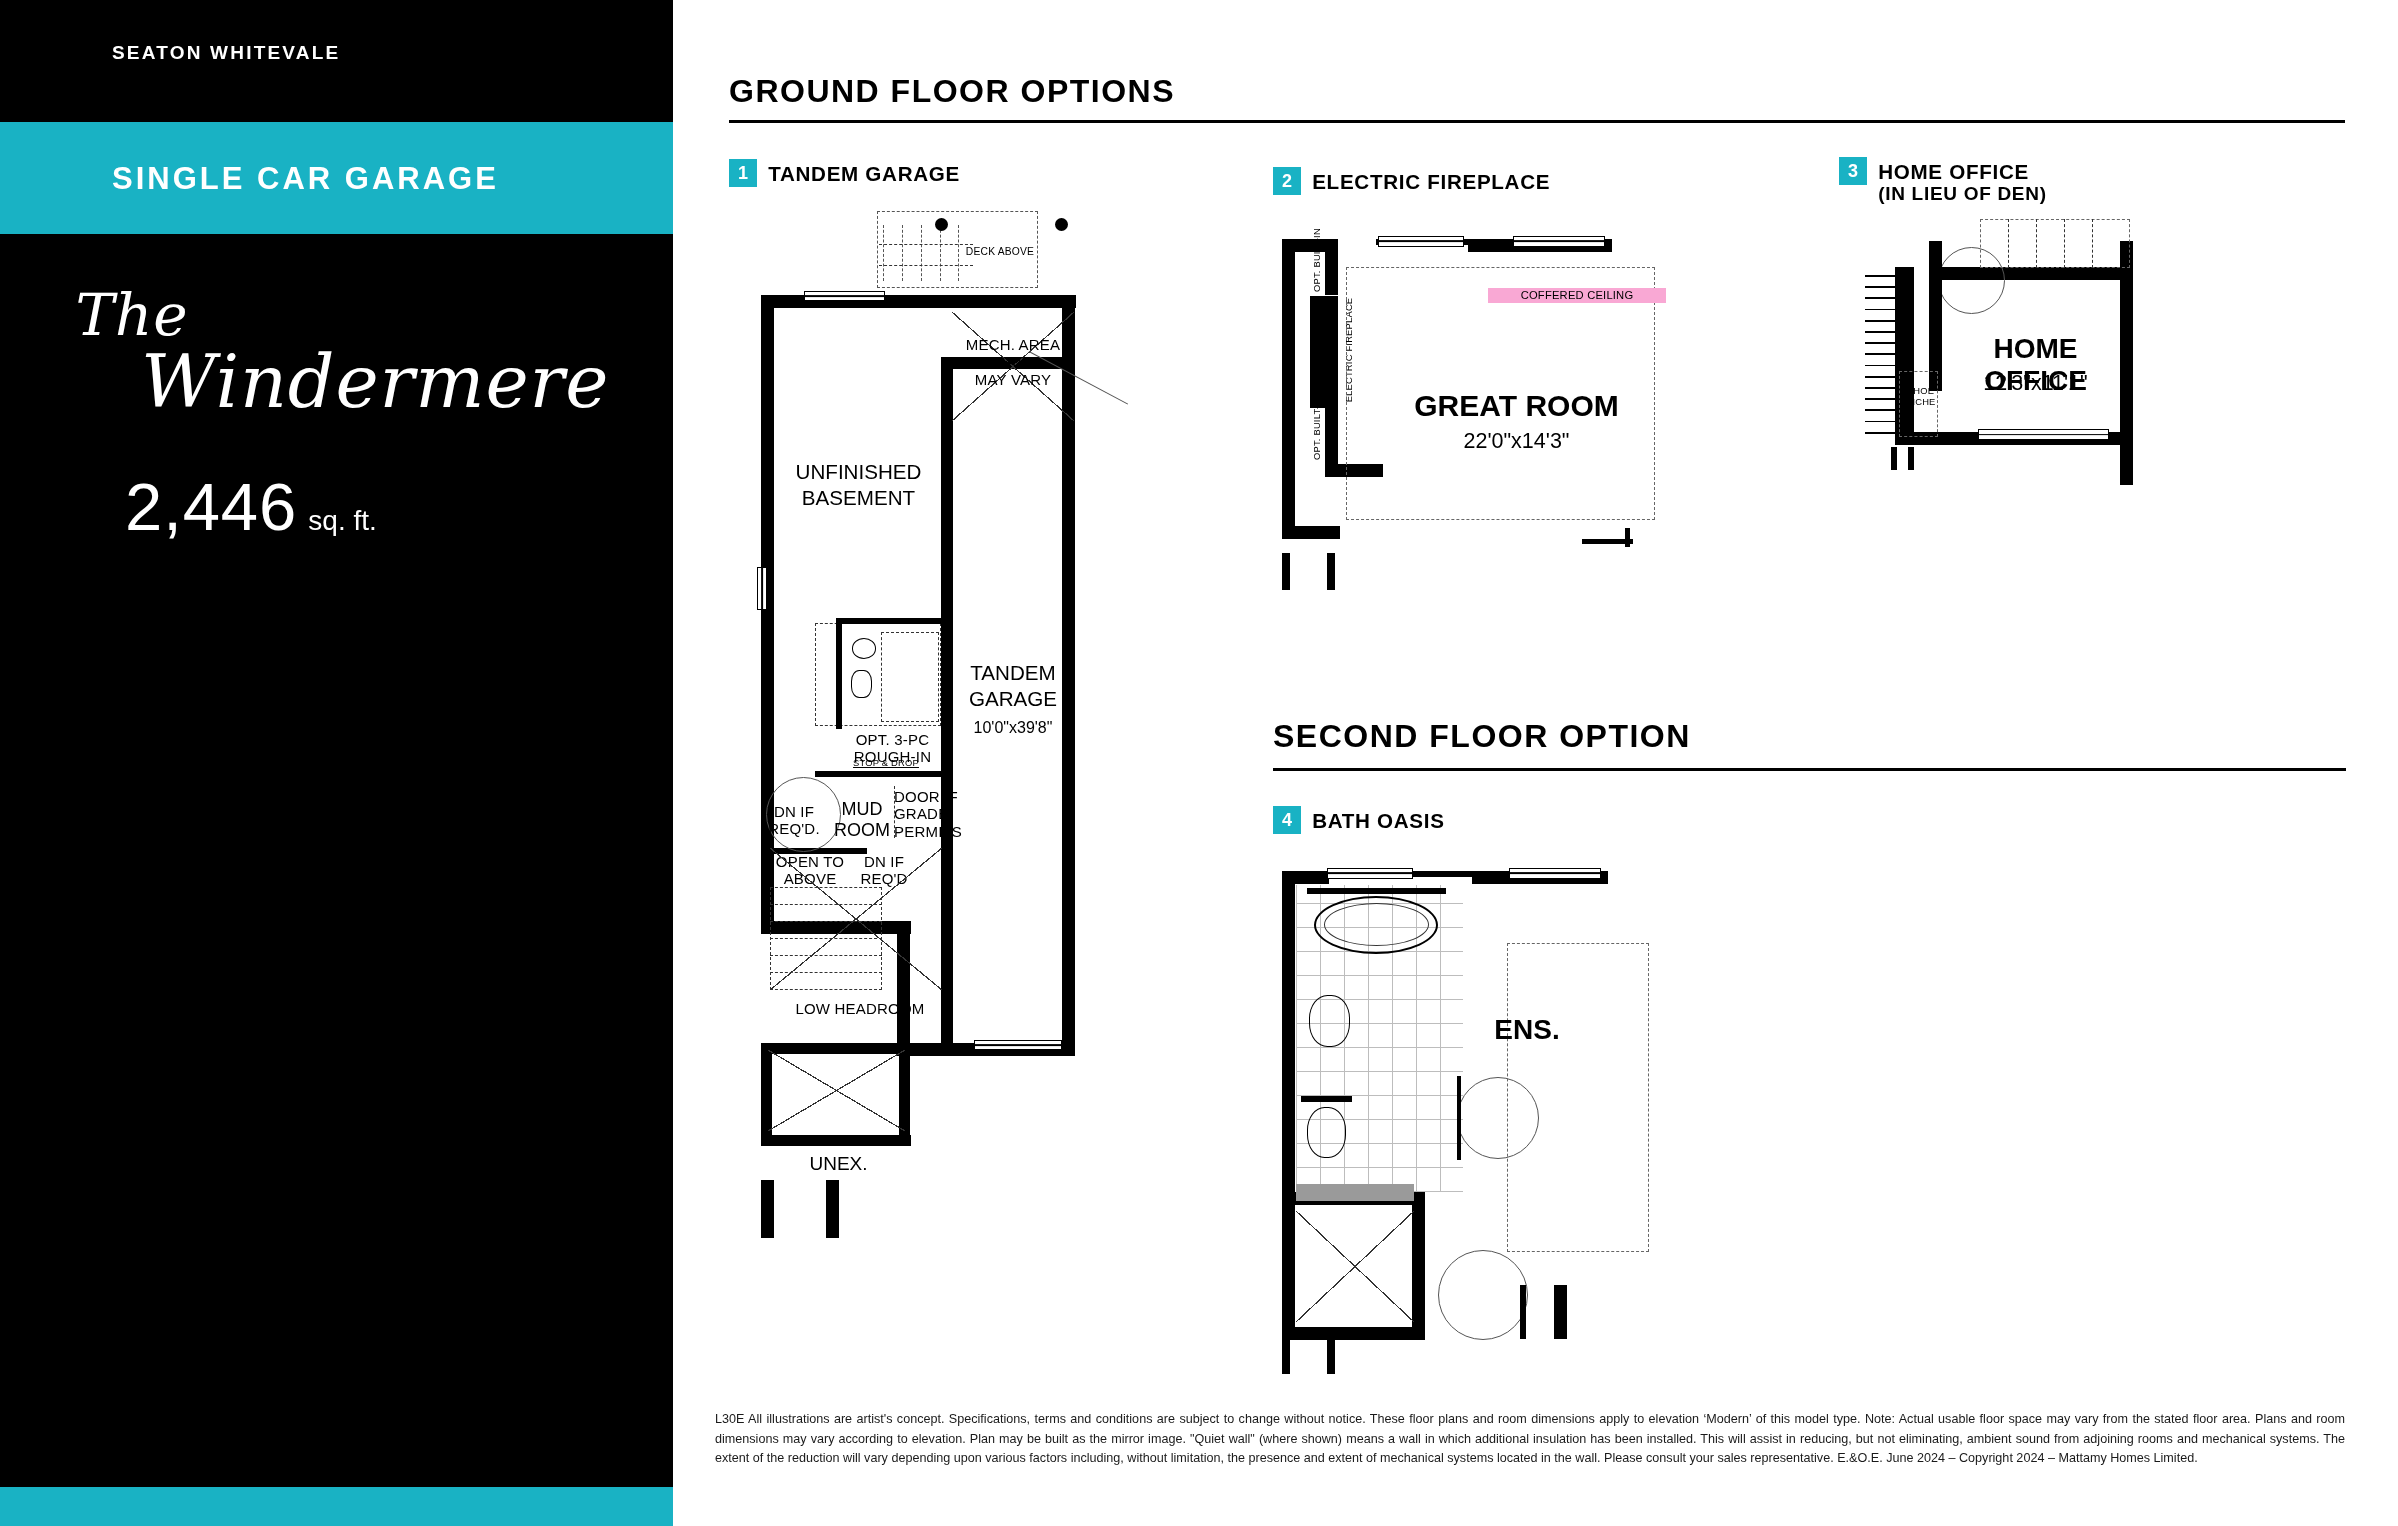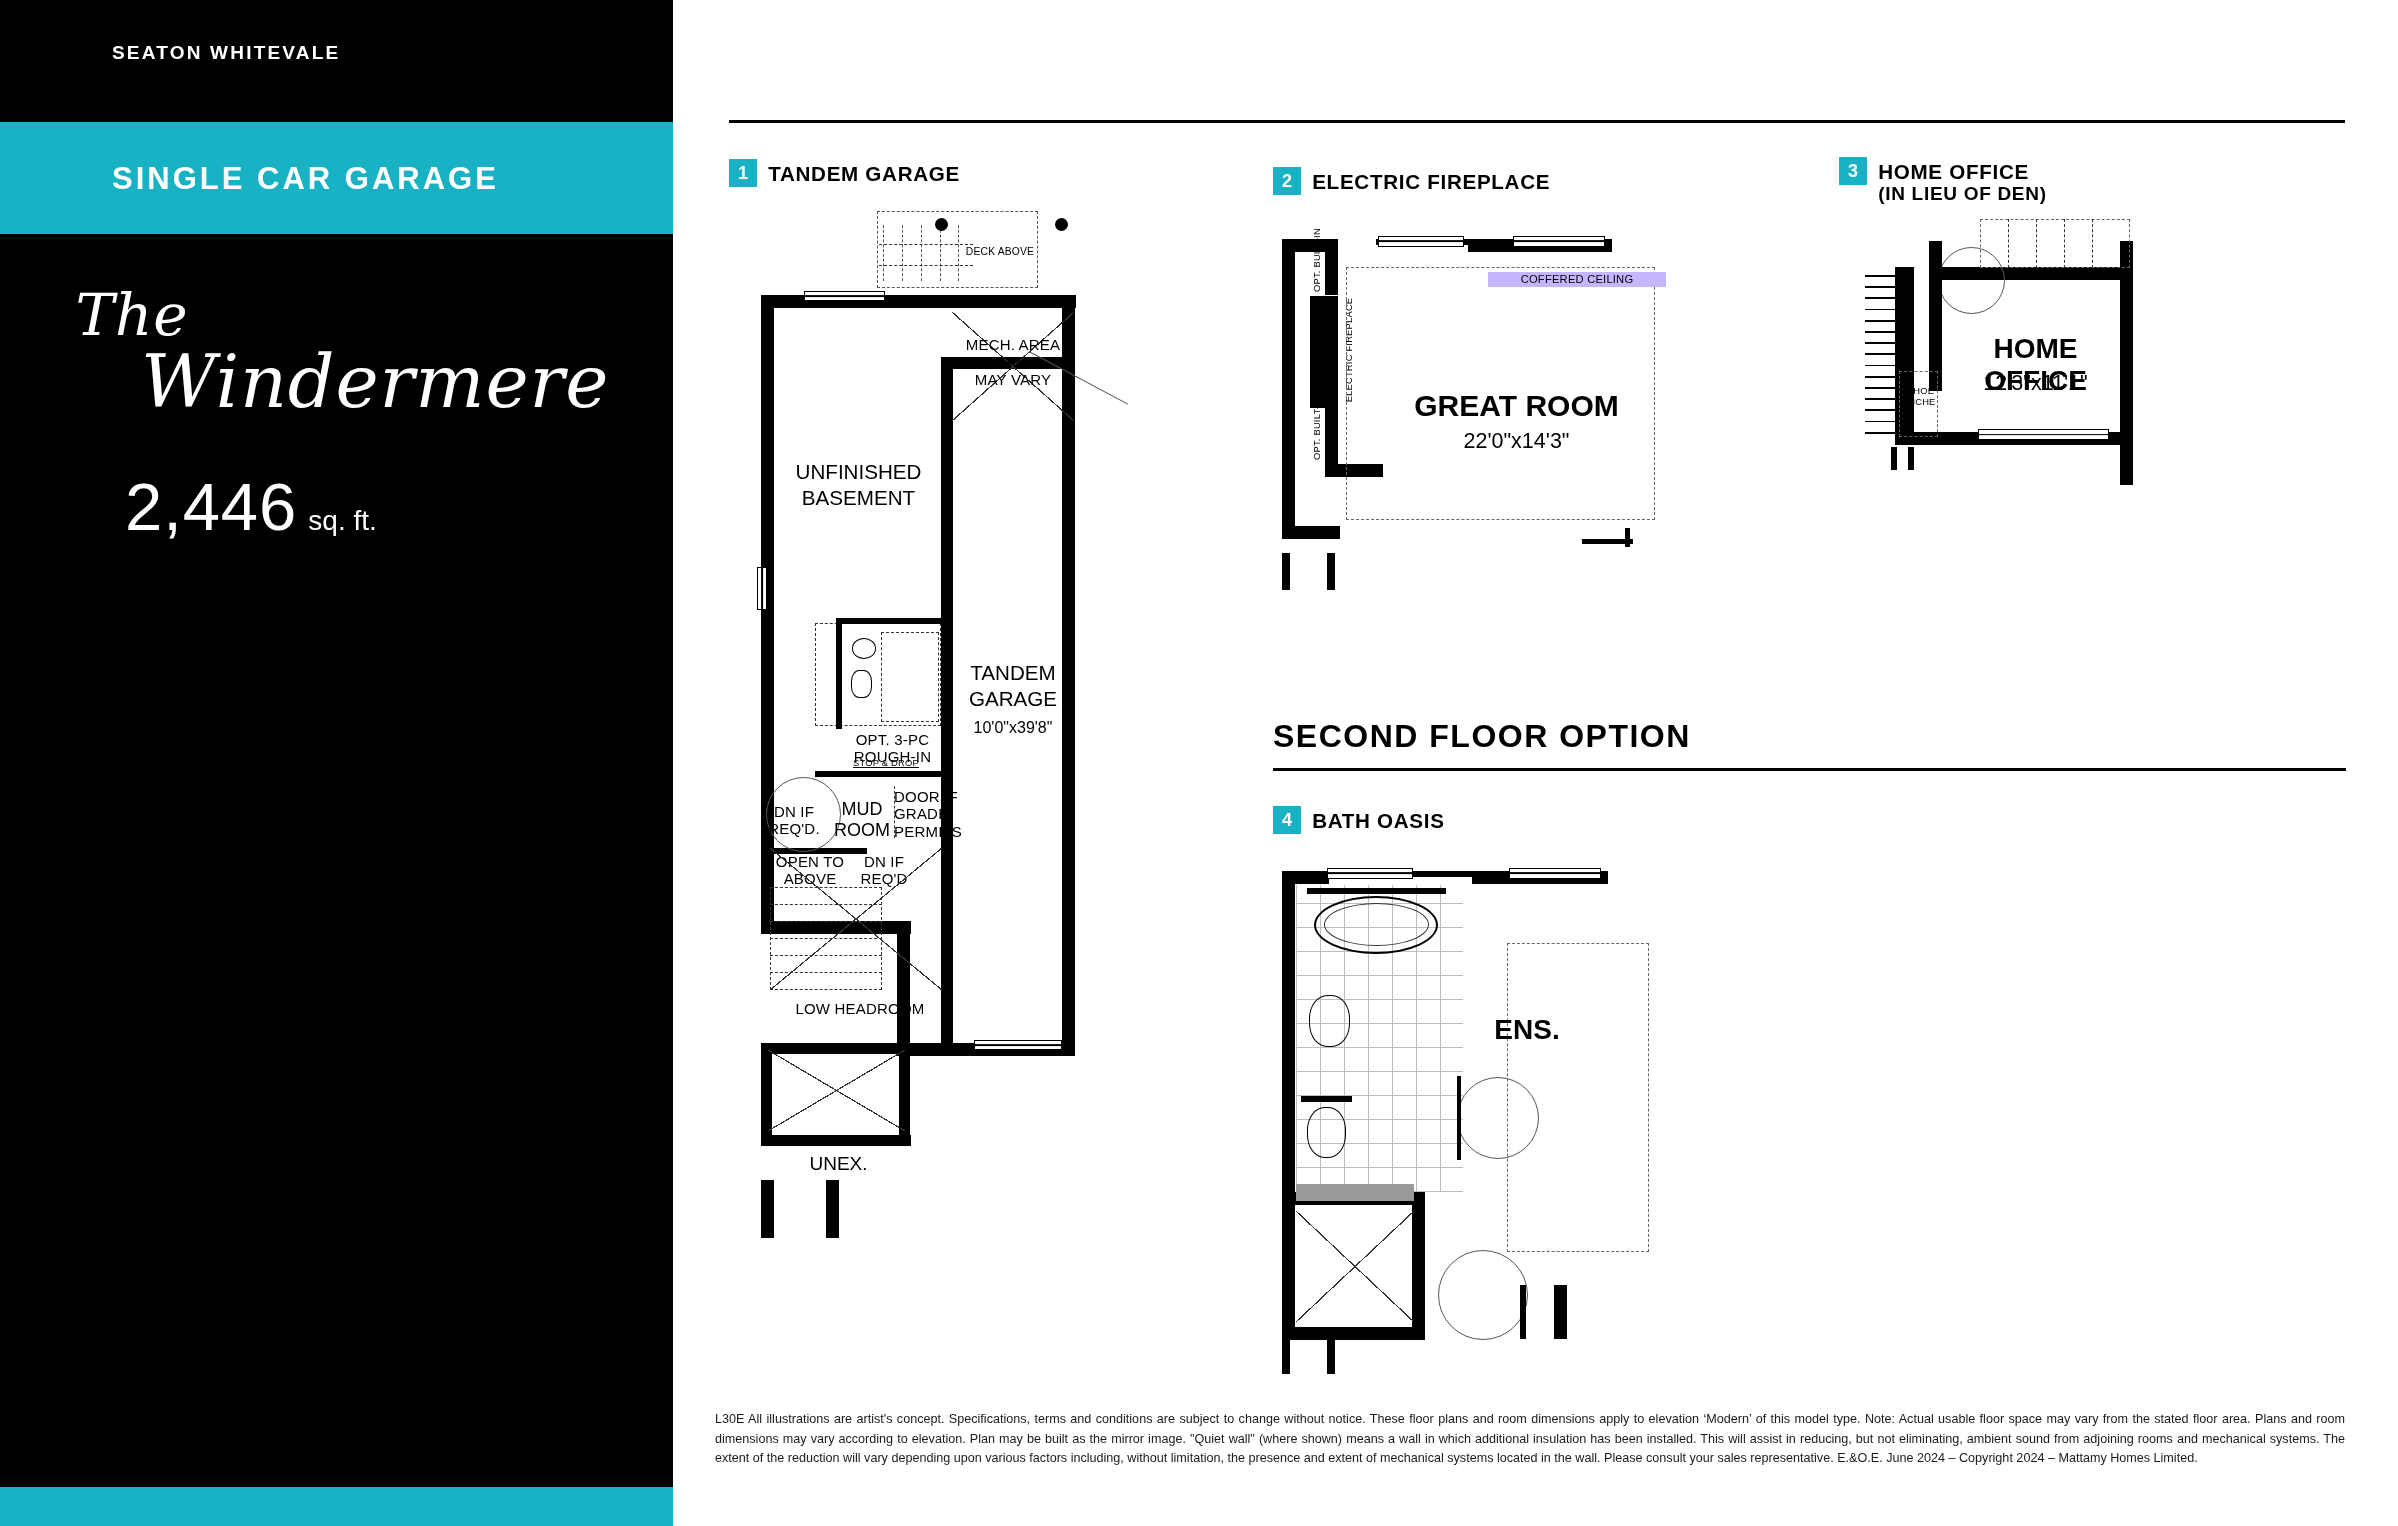--- a/index.html
+++ b/index.html
@@ -131,20 +131,21 @@
 
     <div class="sqft-wrap">
       <span class="sqft-num">2,446</span><span class="sqft-unit">sq. ft.</span>
     </div>
 
     <div class="bottom-teal"></div>
   </div>
 
   <div class="right">
 
+    <div class="section-title" style="left:56px; top:73px;">GROUND FLOOR OPTIONS</div>
     <div class="section-rule" style="left:56px; top:120px; width:1616px;"></div>
 
     <div class="opt-head" style="left:56px; top:159px;">
       <div class="opt-num">1</div>
       <div class="opt-label">TANDEM GARAGE</div>
     </div>
 
     <div class="opt-head" style="left:600px; top:167px;">
       <div class="opt-num">2</div>
       <div class="opt-label">ELECTRIC FIREPLACE</div>
@@ -290,21 +291,21 @@
       <div class="win" style="left:105px; top:5.6px; width:86px; height:11.2px;"></div>
       <div class="win" style="left:240px; top:5.6px; width:92px; height:11.2px;"></div>
 
       <div class="wall" style="left:37px; top:66px; width:28px; height:112px;"></div>
 
       <div class="tiny rotv" style="left:39px; top:62px; width:56px; font-size:9.4px;">OPT. BUILT-IN</div>
       <div class="tiny rotv" style="left:71px; top:176px; width:112px; font-size:9.4px;">ELECTRIC FIREPLACE</div>
       <div class="tiny rotv" style="left:39px; top:230px; width:56px; font-size:9.4px;">OPT. BUILT-IN</div>
 
       <div class="dash" style="left:73px; top:37px; width:309px; height:253px; border-color:#666;"></div>
-      <div class="tiny" style="left:215px; top:42px; width:178px; font-size:11.2px; background:#c4b5fd; padding:0.9px 2.8px;">COFFERED  CEILING</div>
+      <div class="tiny" style="left:215px; top:58px; width:178px; font-size:11.2px; background:#f9a8d4; padding:0.9px 2.8px;">COFFERED  CEILING</div>
 
       <div class="room-name" style="left:103px; top:159px; width:281px; font-size:30px; font-weight:bold;">GREAT ROOM</div>
       <div class="room-name" style="left:103px; top:199px; width:281px; font-size:21.5px;">22'0"x14'3"</div>
 
       <div class="wall" style="left:9.4px; top:323px; width:7.5px; height:37px;"></div>
       <div class="wall" style="left:54px; top:323px; width:7.5px; height:37px;"></div>
       <div class="wall" style="left:309px; top:309px; width:51px; height:4.7px;"></div>
       <div class="wall" style="left:352px; top:298px; width:4.7px; height:19px;"></div>
     </div>
 

